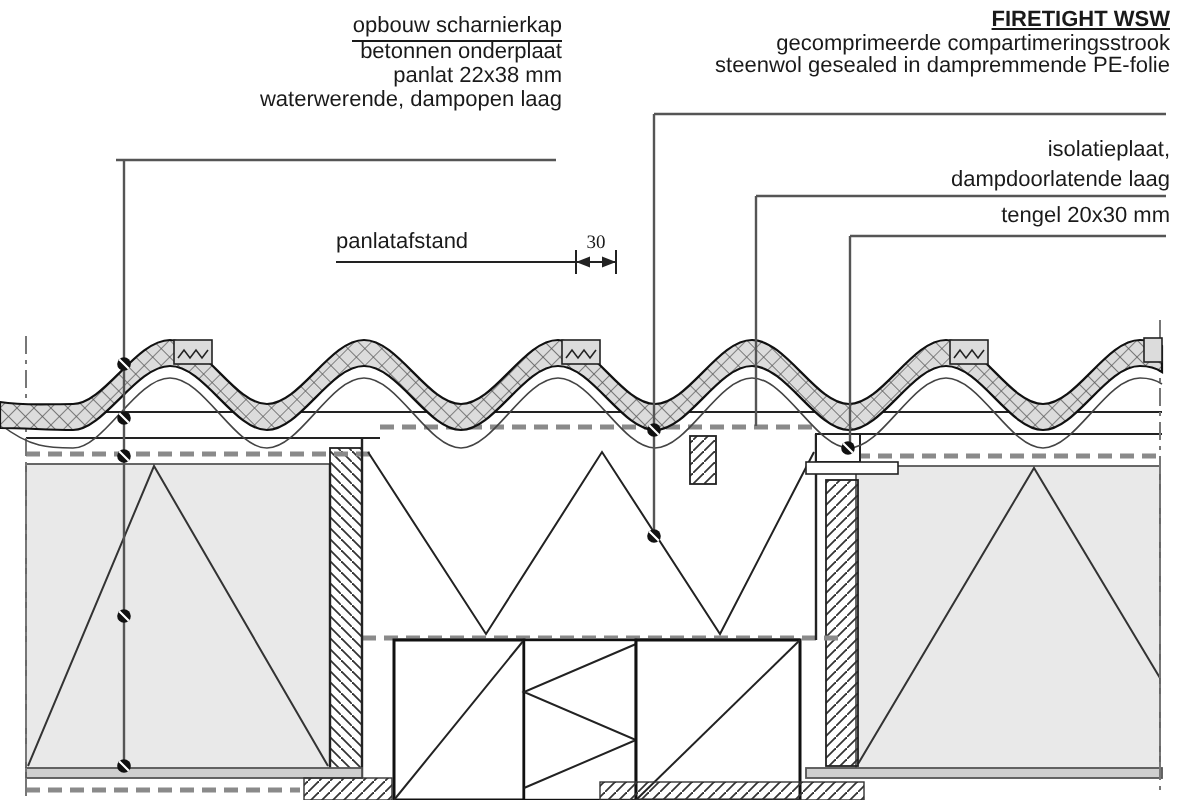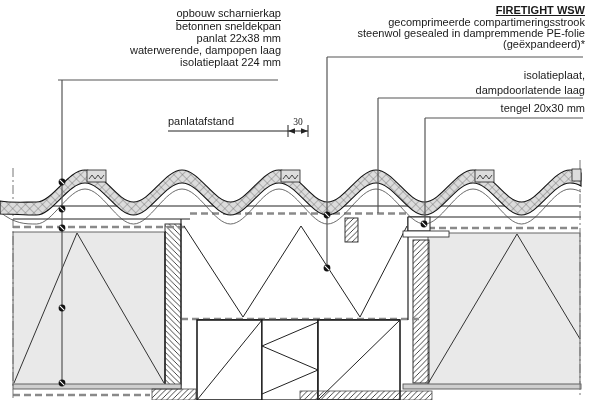--- a/index.html
+++ b/index.html
@@ -173,29 +173,27 @@
 
     <g stroke="#222" stroke-width="1" fill="#222">
       <path d="M168,131 H308" fill="none"></path>
       <path d="M288,125 V137 M308,125 V137" fill="none"></path>
       <polygon points="288,131 295,128.3 295,133.7" stroke="none"></polygon>
       <polygon points="308,131 301,128.3 301,133.7" stroke="none"></polygon>
     </g>
   </svg>
 
   <div class="lbl r" style="right:319px; top:7px;"><span class="underlined">opbouw scharnierkap</span></div>
-  <div class="lbl r" style="right:319px; top:20px;">betonnen sneldekpan</div>
+  <div class="lbl r" style="right:319px; top:20px;">betonnen onderplaat</div>
   <div class="lbl r" style="right:319px; top:32px;">panlat 22x38 mm</div>
   <div class="lbl r" style="right:319px; top:44px;">waterwerende, dampopen laag</div>
-  <div class="lbl r" style="right:319px; top:56px;">isolatieplaat 224 mm</div>
 
   <div class="lbl r bold" style="right:15px; top:4px;">FIRETIGHT WSW</div>
   <div class="lbl r" style="right:15px; top:27px;">steenwol gesealed in dampremmende PE-folie</div>
   <div class="lbl r" style="right:15px; top:16px;">gecomprimeerde compartimeringsstrook</div>
-  <div class="lbl r" style="right:15px; top:38px;">(geëxpandeerd)*</div>
 
   <div class="lbl r" style="right:15px; top:69px;">isolatieplaat,</div>
   <div class="lbl r" style="right:15px; top:84px;">dampdoorlatende laag</div>
   <div class="lbl r" style="right:15px; top:102px;">tengel 20x30 mm</div>
 
   <div class="lbl" style="left:168px; top:115px;">panlatafstand</div>
   <div class="lbl dim-num" style="left:287px; top:116px; width:22px;">30</div>
 
 </div>
 

